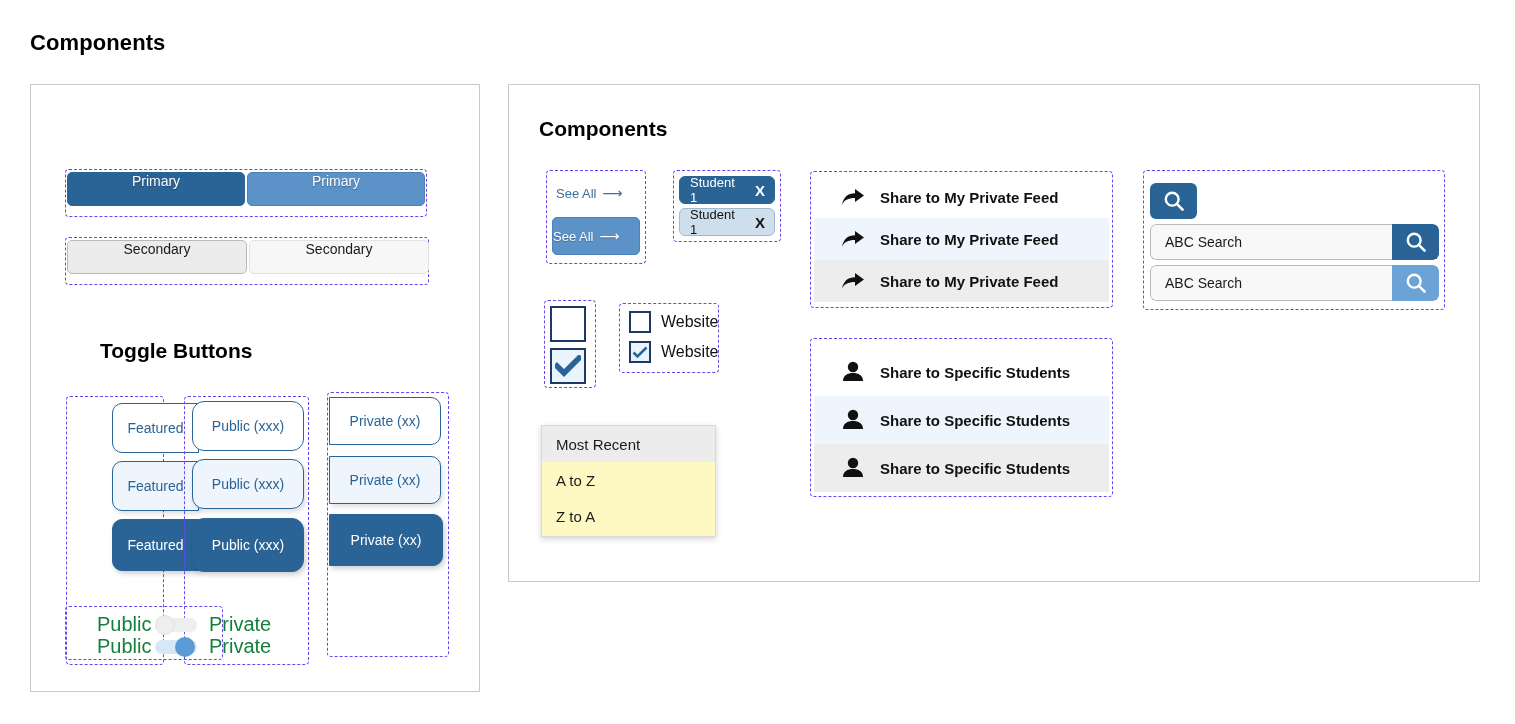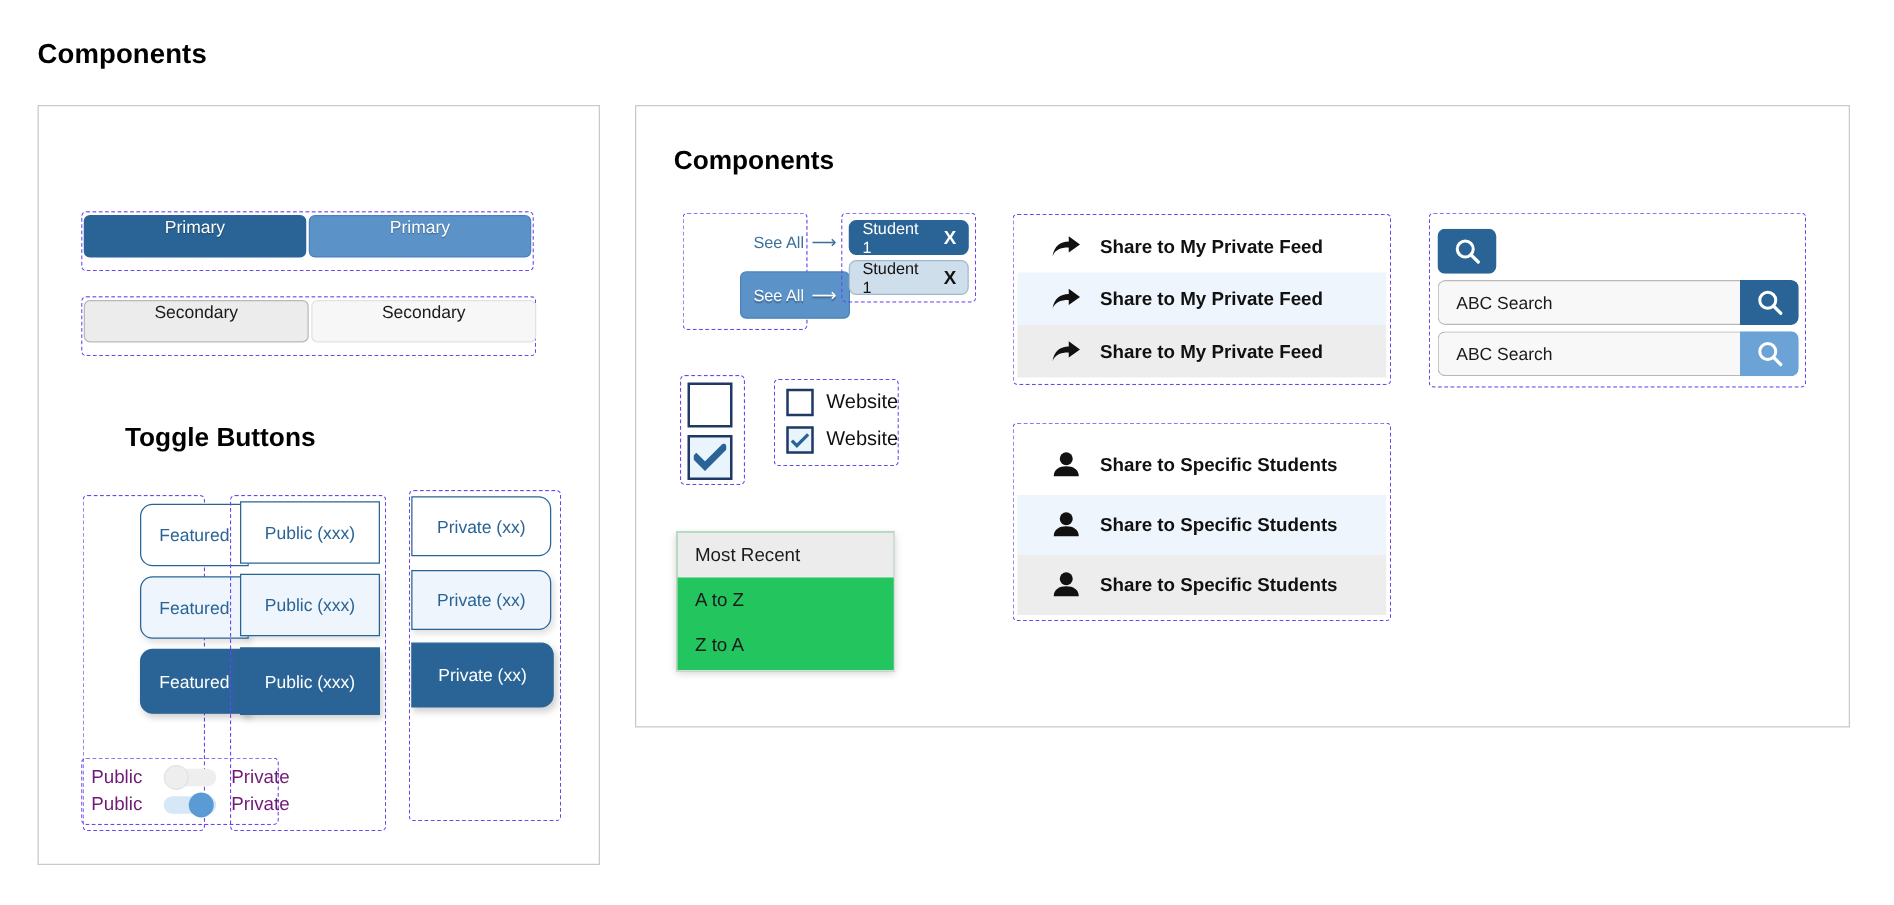--- a/index.html
+++ b/index.html
@@ -70,43 +70,43 @@
     position:absolute;
     display:flex;align-items:center;justify-content:center;
     font-size:14px;font-weight:500;
     border:1.6px solid #2a6496;
     cursor:pointer;user-select:none;
   }
   .tgl.state-default{background:#fff;color:#2a6496;}
   .tgl.state-hover{background:#eef5fc;color:#2a6496;box-shadow:2px 3px 5px rgba(0,0,0,.12);}
   .tgl.state-active{background:#2a6496;color:#fff;border-color:#2a6496;box-shadow:2px 3px 5px rgba(0,0,0,.18);}
   .r-left{border-radius:10px 0 0 10px;margin-left:40px;}
-  .r-none{border-radius:0;}
+  .r-none{border-radius:12px;}
   .r-right{border-radius:0 10px 10px 0;}
 
   
-  .switch-row{position:absolute;display:flex;align-items:center;font-size:15px;color:#701a75;}
+  .switch-row{position:absolute;display:flex;align-items:center;font-size:20px;color:#15803d;margin-left:24px;}
   .switch-row .lbl{width:58px;}
   .switch-row .lbl.right{width:auto;margin-left:12px;}
   .switch{
     position:relative;width:42px;height:16px;border-radius:10px;
     cursor:pointer;flex:0 0 auto;
   }
   .switch .track{position:absolute;left:0;top:1px;width:42px;height:14px;border-radius:8px;}
   .switch .knob{position:absolute;top:-2px;width:20px;height:20px;border-radius:50%;}
   .switch.off .track{background:#eeeeee;}
   .switch.off .knob{left:0;background:#eeeeee;border:1px solid #e2e2e2;box-sizing:border-box;}
   .switch.on .track{background:#d6e8f8;}
   .switch.on .knob{left:20px;background:#5b9bd5;}
 
   
   .seeall{
     box-sizing:border-box;
-    display:flex;align-items:center;justify-content:center;gap:6px;
-    font-size:13px;cursor:pointer;user-select:none;margin-left:40px;
+    display:flex;align-items:center;gap:6px;
+    font-size:13px;cursor:pointer;user-select:none;
   }
   .seeall.plain{color:#3c6f9c;background:transparent;}
   .seeall.filled{color:#fff;background:#5b92c8;border:1px solid #4b82ba;border-radius:5px;text-shadow:0 1px 1px rgba(0,0,0,.3);}
   .arrow-ico{display:inline-block;line-height:1;font-size:14px;}
 
   
   .chip{
     box-sizing:border-box;
     display:flex;align-items:center;justify-content:space-between;
     padding:0 9px 0 10px;
@@ -127,21 +127,21 @@
   .cbox-sm{
     box-sizing:border-box;width:22px;height:22px;
     border:2px solid #1f3864;background:#fff;flex:0 0 auto;
     display:flex;align-items:center;justify-content:center;cursor:pointer;
   }
   .cbox-sm.checked{background:#eaf4fc;}
   .cbrow{position:absolute;display:flex;align-items:center;gap:10px;font-size:16px;color:#111;}
 
   
   .dropdown{
-    position:absolute;background:#22c55e;border:1px solid #dadada;
+    position:absolute;background:#fef9c3;border:1px solid #dadada;
     box-shadow:0 2px 6px rgba(0,0,0,.18);
   }
   .dd-item{
     height:36px;display:flex;align-items:center;padding-left:14px;
     font-size:15px;color:#1b1b1b;cursor:pointer;
   }
   .dd-item.sel{background:#ececec;}
 
   
   .share-row{

